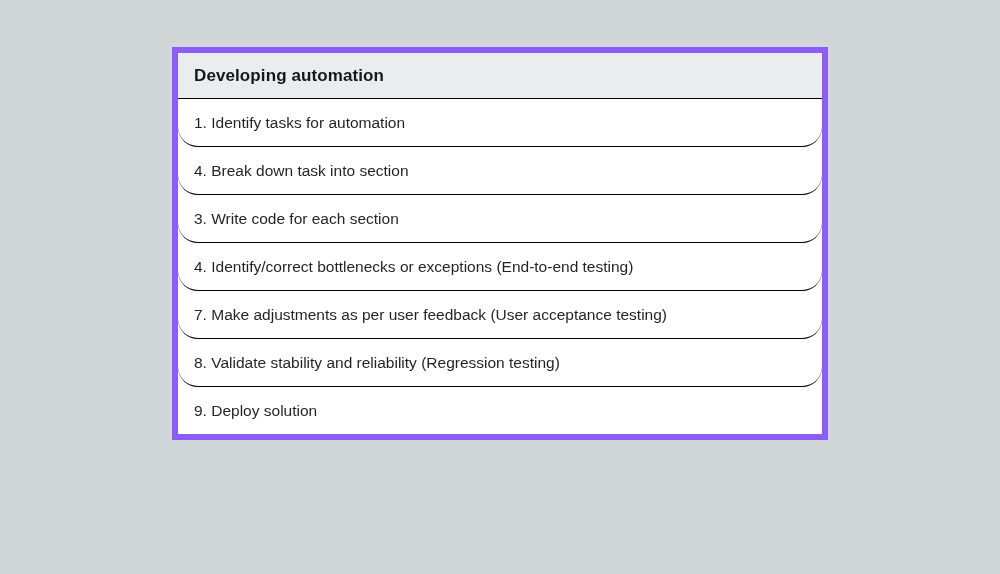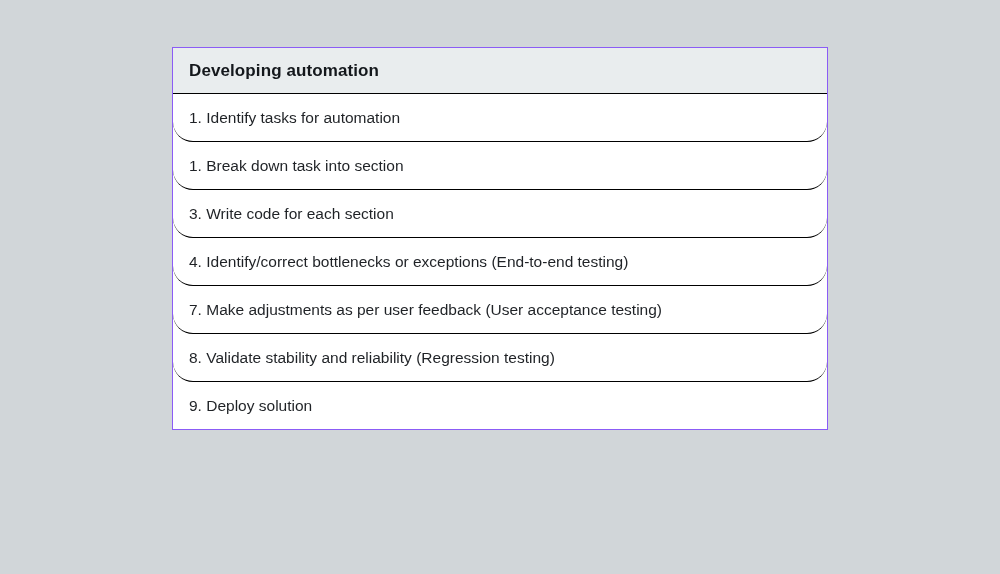--- a/index.html
+++ b/index.html
@@ -13,21 +13,21 @@
       font-family: "Liberation Sans", sans-serif;
       position: relative;
       overflow: hidden;
     }
     .steps-table {
       position: absolute;
       left: 172px;
       top: 47px;
       width: 656px;
       box-sizing: border-box;
-      border: 1px solid #8b5cf6;
+      border: 6px solid #8b5cf6;
       background: #ffffff;
     }
     .steps-table .header {
       height: 45px;
       background: #e9edee;
       border-bottom: 1px solid #000000;
       display: flex;
       align-items: center;
       padding: 0 16px;
       font-size: 17px;
@@ -49,19 +49,19 @@
     .steps-table .row:last-child {
       border-bottom: none;
     }
   </style>
 </head>
 <body>
 
 <div class="steps-table">
   <div class="header">Developing automation</div>
   <div class="row">1. Identify tasks for automation</div>
-  <div class="row">1. Break down task into section</div>
+  <div class="row">4. Break down task into section</div>
   <div class="row">3. Write code for each section</div>
   <div class="row">4. Identify/correct bottlenecks or exceptions (End-to-end testing)</div>
   <div class="row">7. Make adjustments as per user feedback (User acceptance testing)</div>
   <div class="row">8. Validate stability and reliability (Regression testing)</div>
   <div class="row">9. Deploy solution</div>
 </div>
 
 </body></html>

